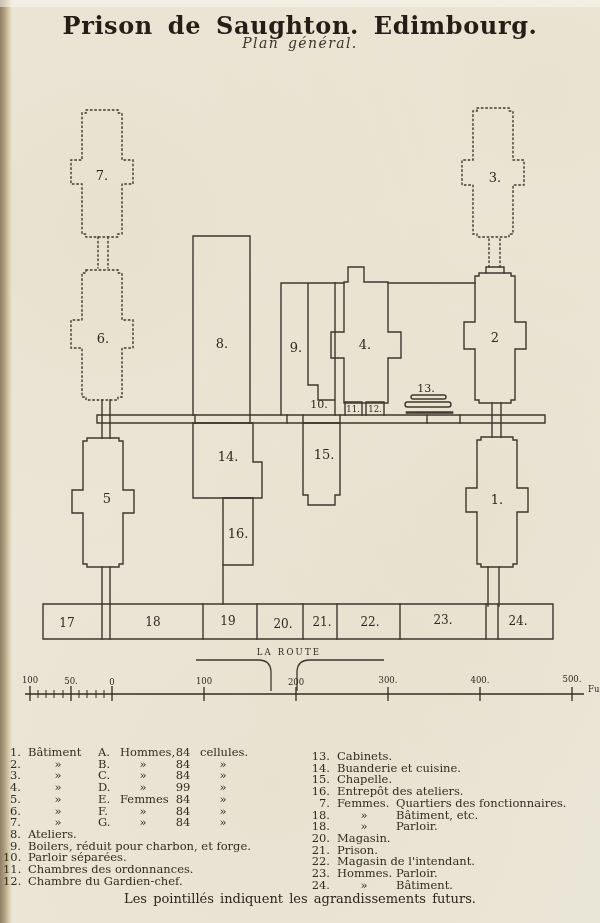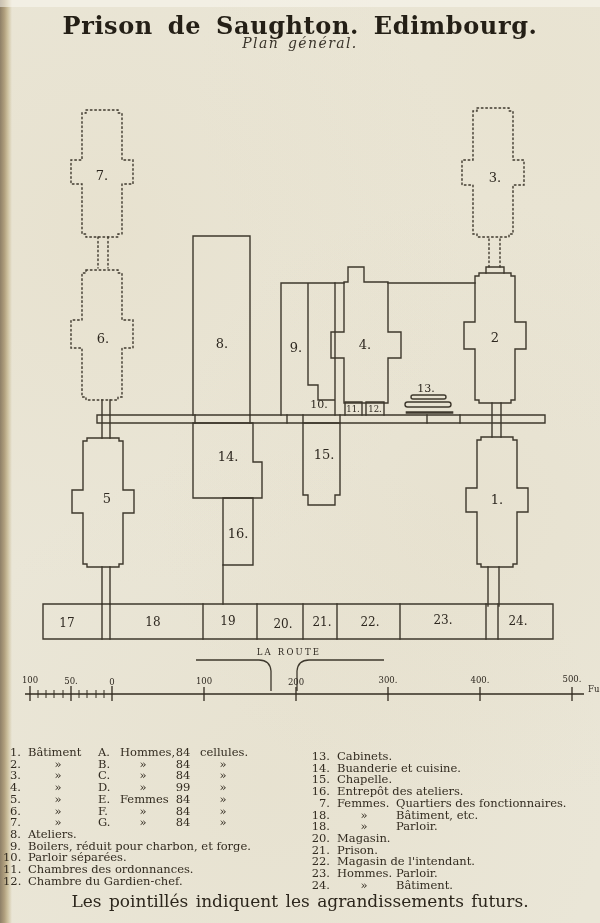--- a/index.html
+++ b/index.html
@@ -49,21 +49,21 @@
   .col-right{position:absolute;top:751px;left:308px;font-size:11.5px;line-height:11.7px;white-space:nowrap;}
   .lrow{display:grid;grid-template-columns:20px 70px 22px 56px 24px 1fr;}
   .lrow2{display:grid;grid-template-columns:20px 1fr;}
   .rrow{display:grid;grid-template-columns:24px 64px 1fr;}
   .num{text-align:right;padding-right:2px;}
   .cell{padding-left:5px;}
   .dit{text-align:center;padding-left:0;}
   .cnum{text-align:center;}
   .footnote{
     position:absolute;top:891px;left:0;width:100%;text-align:center;
-    font-size:17px;word-spacing:2px;color:#2c261c;
+    font-size:13px;word-spacing:2px;color:#2c261c;
   }
 </style>
 </head>
 <body>
 
 <div class="page">
   <div class="scan-edge"></div>
   <div class="top-strip"></div>
 
   <div class="title">Prison de Saughton. Edimbourg.</div>

